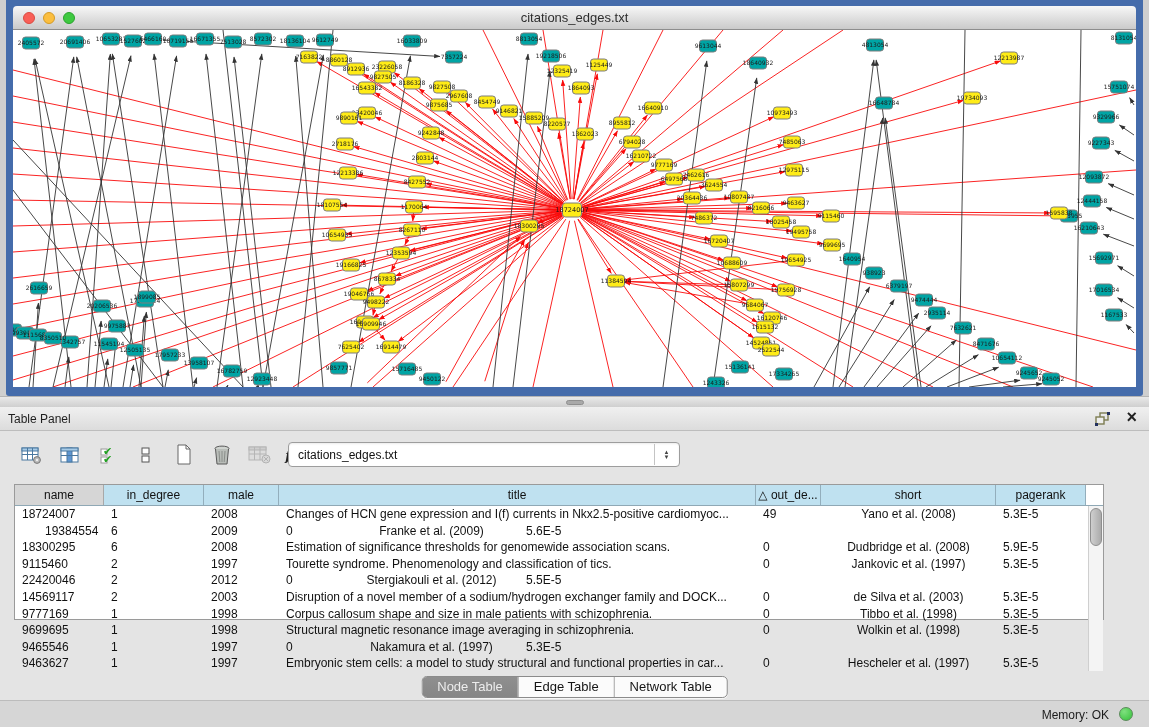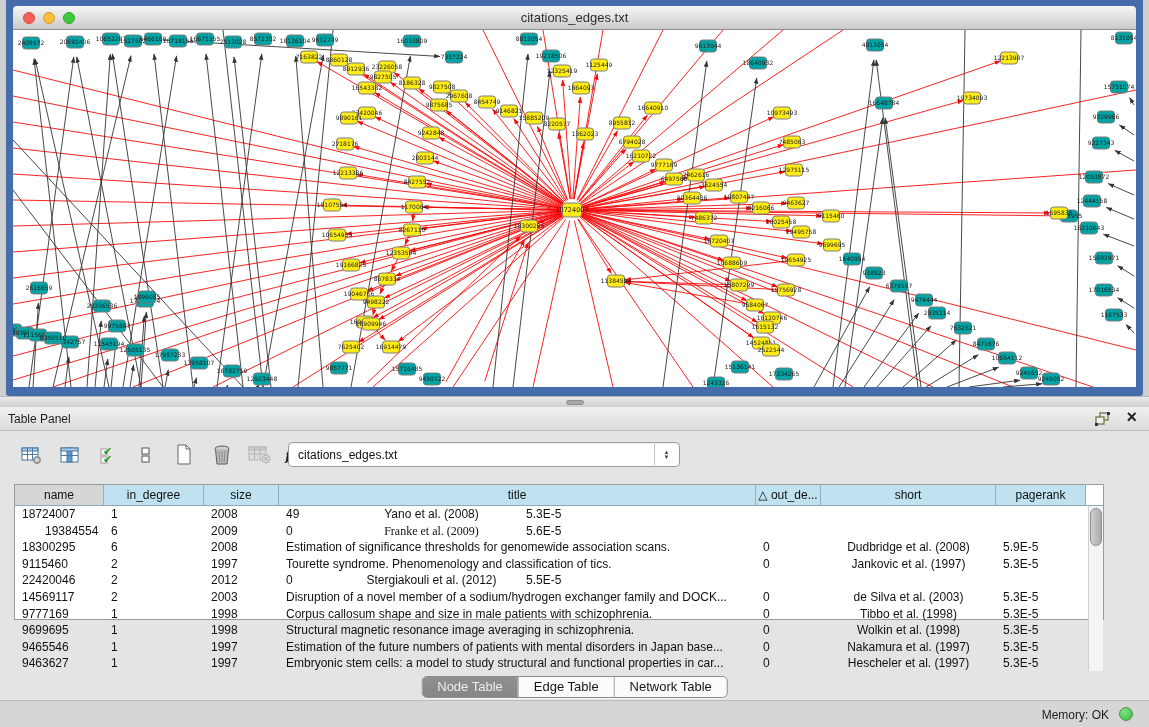--- a/index.html
+++ b/index.html
@@ -643,41 +643,42 @@
         <span>▲</span>
           <span>▼</span>
       </div>
     </div>
   </div>
 
   <div class="tablebox">
     <div class="thead" id="thead">
         <div class="th gray" style="width: 89px;">name</div>
         <div class="th" style="width: 100px;">in_degree</div>
-        <div class="th" style="width: 75px;">size</div>
+        <div class="th" style="width: 75px;">male</div>
         <div class="th" style="width: 477px;">title</div>
         <div class="th" style="width: 65px;">△ out_de...</div>
         <div class="th" style="width: 175px;">short</div>
         <div class="th" style="width: 90px;">pagerank</div>
       </div>
     <div id="tbody">
         <div class="tr">
           <div class="td" style="width: 89px;">18724007</div>
           <div class="td" style="width: 100px;">1</div>
           <div class="td" style="width: 75px;">2008</div>
+          <div class="td" style="width: 477px;">Changes of HCN gene expression and I(f) currents in Nkx2.5-positive cardiomyoc...</div>
           <div class="td" style="width: 65px;">49</div>
           <div class="td center" style="width: 175px;">Yano et al. (2008)</div>
           <div class="td" style="width: 90px;">5.3E-5</div>
         </div>
         <div class="tr">
           <div class="td" style="width: 89px; padding-left: 30px;">19384554</div>
           <div class="td" style="width: 100px;">6</div>
           <div class="td" style="width: 75px;">2009</div>
           <div class="td" style="width: 65px;">0</div>
-          <div class="td center" style="width: 175px; font-family: Liberation Serif, serif;">Franke et al. (2009)</div>
+          <div class="td center" style="width: 175px;">Franke et al. (2009)</div>
           <div class="td" style="width: 90px;">5.6E-5</div>
         </div>
         <div class="tr">
           <div class="td" style="width: 89px;">18300295</div>
           <div class="td" style="width: 100px;">6</div>
           <div class="td" style="width: 75px;">2008</div>
           <div class="td" style="width: 477px;">Estimation of significance thresholds for genomewide association scans.</div>
           <div class="td" style="width: 65px;">0</div>
           <div class="td center" style="width: 175px;">Dudbridge et al. (2008)</div>
           <div class="td" style="width: 90px;">5.9E-5</div>
@@ -723,21 +724,20 @@
           <div class="td" style="width: 75px;">1998</div>
           <div class="td" style="width: 477px;">Structural magnetic resonance image averaging in schizophrenia.</div>
           <div class="td" style="width: 65px;">0</div>
           <div class="td center" style="width: 175px;">Wolkin et al. (1998)</div>
           <div class="td" style="width: 90px;">5.3E-5</div>
         </div>
         <div class="tr">
           <div class="td" style="width: 89px;">9465546</div>
           <div class="td" style="width: 100px;">1</div>
           <div class="td" style="width: 75px;">1997</div>
-          <div class="td" style="width: 477px;">Estimation of the future numbers of patients with mental disorders in Japan base...</div>
           <div class="td" style="width: 65px;">0</div>
           <div class="td center" style="width: 175px;">Nakamura et al. (1997)</div>
           <div class="td" style="width: 90px;">5.3E-5</div>
         </div>
         <div class="tr">
           <div class="td" style="width: 89px;">9463627</div>
           <div class="td" style="width: 100px;">1</div>
           <div class="td" style="width: 75px;">1997</div>
           <div class="td" style="width: 477px;">Embryonic stem cells: a model to study structural and functional properties in car...</div>
           <div class="td" style="width: 65px;">0</div>

